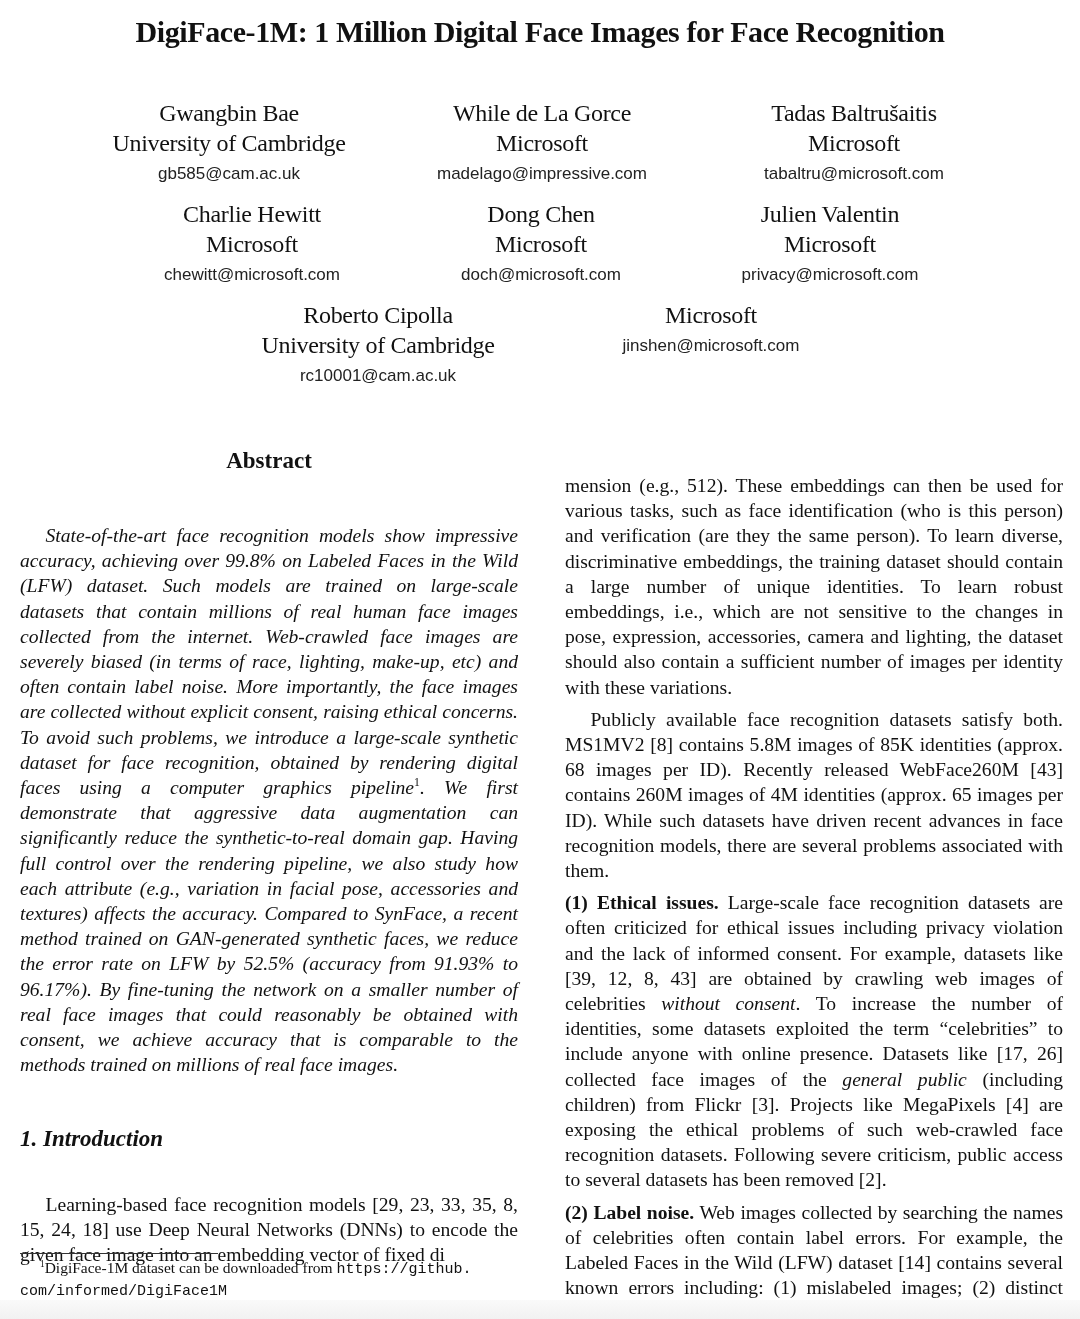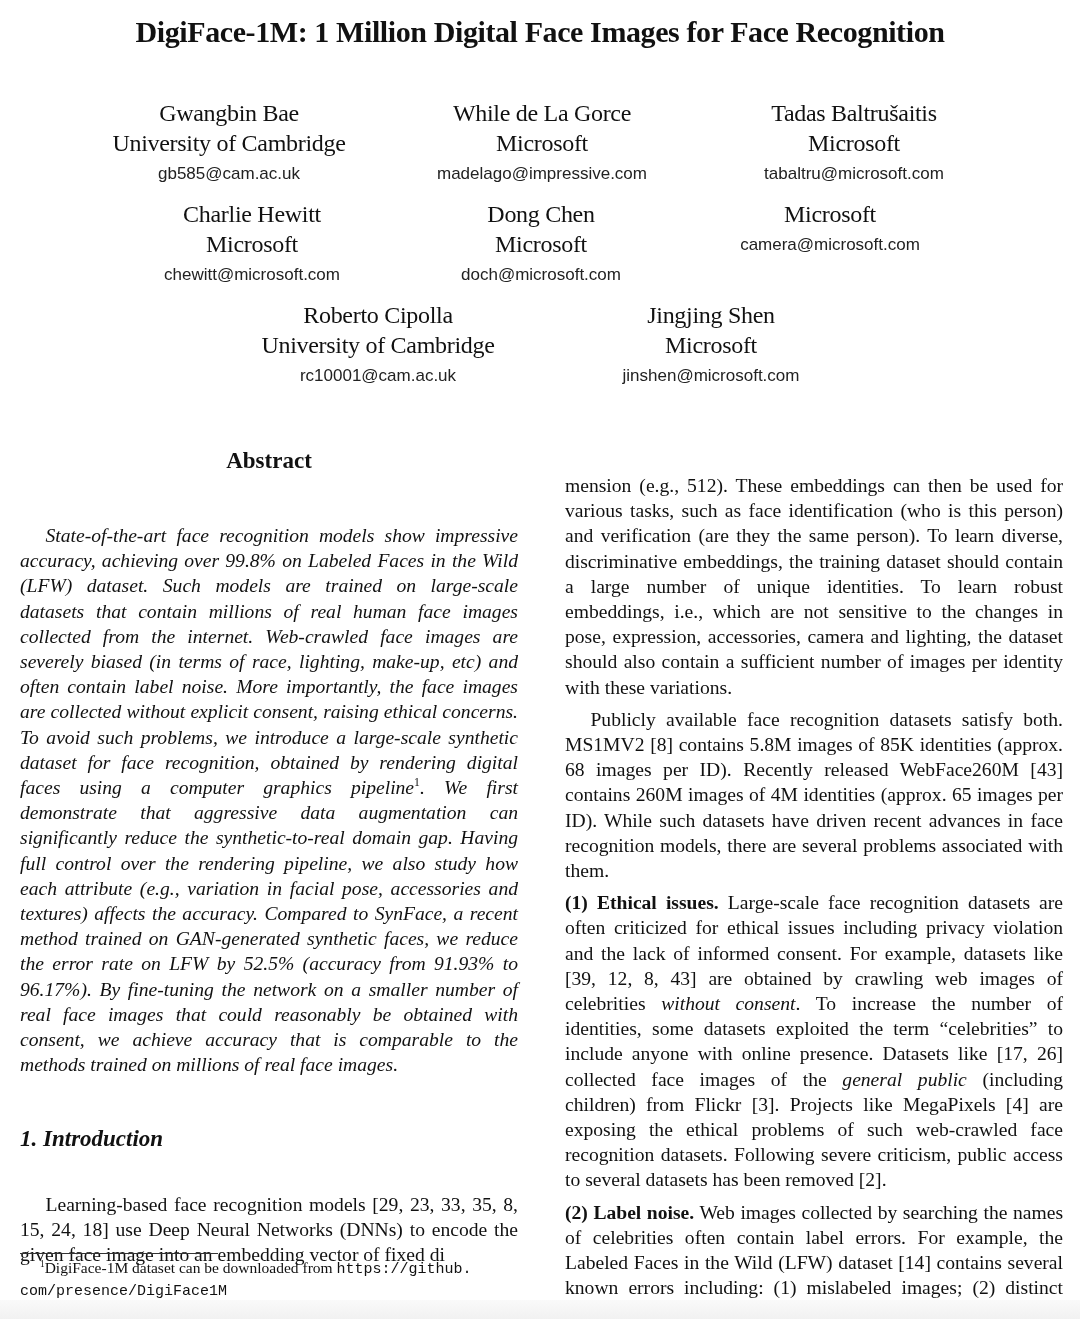--- a/index.html
+++ b/index.html
@@ -153,45 +153,45 @@
     <span class="name">Charlie Hewitt</span>
     <span class="aff">Microsoft</span>
     <span class="email">chewitt@microsoft.com</span>
   </div>
   <div class="author" style="left:381px; top:199px;">
     <span class="name">Dong Chen</span>
     <span class="aff">Microsoft</span>
     <span class="email">doch@microsoft.com</span>
   </div>
   <div class="author" style="left:670px; top:199px;">
+    <span class="name">Julien Valentin</span>
     <span class="aff">Microsoft</span>
-    <span class="email">camera@microsoft.com</span>
+    <span class="email">privacy@microsoft.com</span>
   </div>
 
   <div class="author" style="left:218px; top:300px;">
     <span class="name">Roberto Cipolla</span>
     <span class="aff">University of Cambridge</span>
     <span class="email">rc10001@cam.ac.uk</span>
   </div>
   <div class="author" style="left:551px; top:300px;">
-    <span class="name">Jingjing Shen</span>
     <span class="aff">Microsoft</span>
     <span class="email">jinshen@microsoft.com</span>
   </div>
 
   <h2 class="abstract-heading">Abstract</h2>
   <div class="col col-left abstract-body"><span>State-of-the-art face recognition models show impressive accuracy, achieving over 99.8% on Labeled Faces in the Wild (LFW) dataset. Such models are trained on large-scale datasets that contain millions of real human face images collected from the internet. Web-crawled face images are severely biased (in terms of race, lighting, make-up, etc) and often contain label noise. More importantly, the face images are collected without explicit consent, raising ethi­cal concerns. To avoid such problems, we introduce a large-scale synthetic dataset for face recognition, obtained by rendering digital faces using a computer graphics pipeline</span><sup>1</sup><span>. We first demonstrate that aggressive data augmentation can significantly reduce the synthetic-to-real domain gap. Hav­ing full control over the rendering pipeline, we also study how each attribute (e.g., variation in facial pose, acces­sories and textures) affects the accuracy. Compared to Syn­Face, a recent method trained on GAN-generated synthetic faces, we reduce the error rate on LFW by 52.5% (accu­racy from 91.93% to 96.17%). By fine-tuning the network on a smaller number of real face images that could reason­ably be obtained with consent, we achieve accuracy that is comparable to the methods trained on millions of real face images.</span></div>
 
   <h2 class="intro-heading">1. Introduction</h2>
   <div class="col col-left intro-body">
     <p class="para">Learning-based face recognition models [29, 23, 33, 35, 8, 15, 24, 18] use Deep Neural Networks (DNNs) to encode the given face image into an embedding vector of fixed di­</p>
   </div>
 
   <div class="footnote-rule"></div>
-  <div class="footnote"><span class="fn-indent"></span><sup>1</sup><span>DigiFace-1M dataset can be downloaded from </span><span class="mono"><span>https://github.</span><br><span>com/presence/DigiFace1M</span></span></div>
+  <div class="footnote"><span class="fn-indent"></span><sup>1</sup><span>DigiFace-1M dataset can be downloaded from </span><span class="mono"><span>https://github.</span><br><span>com/informed/DigiFace1M</span></span></div>
 
   <div class="col col-right right-body">
     <p class="para-noindent">mension (e.g., 512). These embeddings can then be used for various tasks, such as face identification (who is this person) and verification (are they the same person). To learn diverse, discriminative embeddings, the training dataset should con­tain a large number of unique identities. To learn robust embeddings, i.e., which are not sensitive to the changes in pose, expression, accessories, camera and lighting, the dataset should also contain a sufficient number of images per identity with these variations.</p>
     <p class="para mt">Publicly available face recognition datasets satisfy both. MS1MV2 [8] contains 5.8M images of 85K identities (approx. 68 images per ID). Recently released Web­Face260M [43] contains 260M images of 4M identities (ap­prox. 65 images per ID). While such datasets have driven recent advances in face recognition models, there are sev­eral problems associated with them.</p>
     <p class="para-noindent mt"><span class="bold">(1) Ethical issues.</span><span> Large-scale face recognition datasets are often criticized for ethical issues including privacy vi­olation and the lack of informed consent. For example, datasets like [39, 12, 8, 43] are obtained by crawling web images of celebrities </span><span class="ital">without consent</span><span>. To increase the num­ber of identities, some datasets exploited the term “celebri­ties” to include anyone with online presence. Datasets like [17, 26] collected face images of the </span><span class="ital">general public</span><span> (includ­ing children) from Flickr [3]. Projects like MegaPixels [4] are exposing the ethical problems of such web-crawled face recognition datasets. Following severe criticism, public ac­cess to several datasets has been removed [2].</span></p>
     <p class="para-noindent mt"><span class="bold">(2) Label noise.</span><span> Web images collected by searching the names of celebrities often contain label errors. For example, the Labeled Faces in the Wild (LFW) dataset [14] contains several known errors including: (1) mislabeled images; (2) distinct persons with the same name labeled as the same per­</span></p>
   </div>
 
   <div class="bottom-fade"></div>
 </div>

